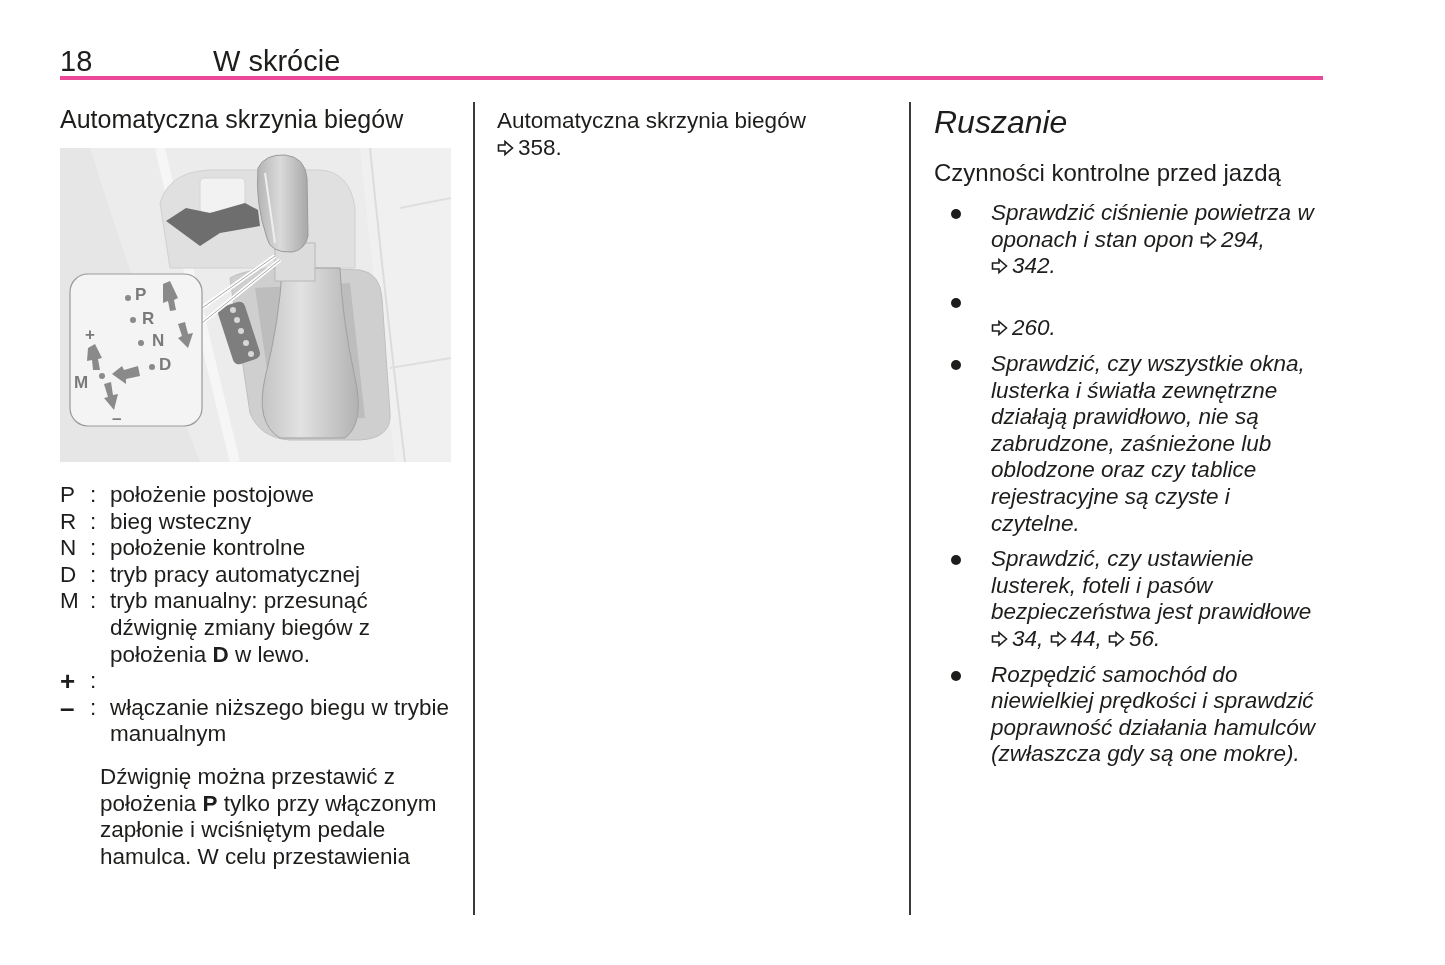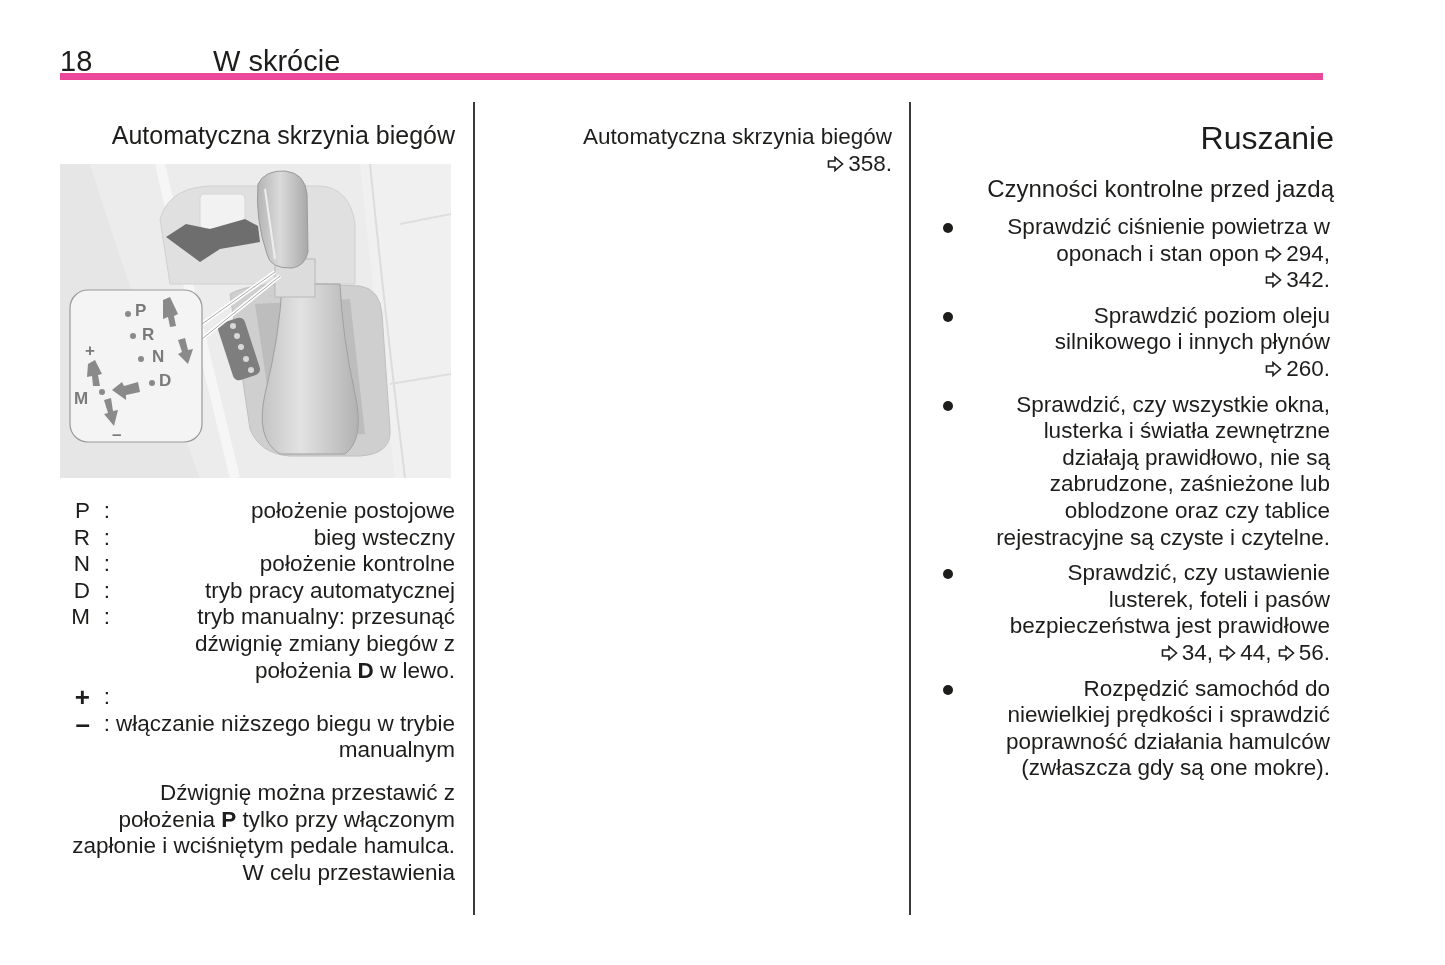--- a/index.html
+++ b/index.html
@@ -14,21 +14,21 @@
     overflow: hidden;
     font-family: "Liberation Sans", sans-serif;
     color: #1d1d1b;
   }
   .page-header {
     position: absolute;
     left: 60px;
     top: 44px;
     width: 1263px;
     height: 36px;
-    border-bottom: 7px solid #ec4899;
+    border-bottom: 4px solid #ec4899;
     box-sizing: border-box;
   }
   .page-number {
     position: absolute;
     left: 0;
     top: 0;
     font-size: 29px;
     line-height: 34px;
   }
   .chapter-title {
@@ -41,24 +41,23 @@
   }
   .divider {
     position: absolute;
     top: 102px;
     width: 2px;
     height: 813px;
     background: #3a3a3a;
   }
   .col {
     position: absolute;
-    top: 116px;
+    top: 100px;
     font-size: 22.5px;
     line-height: 26.6px;
-    text-align: right;
   }
   .col-1 { left: 60px; width: 395px; }
   .col-2 { left: 497px; width: 395px; }
   .col-3 { left: 934px; width: 400px; }
 
   .section-title {
     font-size: 25px;
     line-height: 34px;
     margin: 2px 0 12px 0;
   }
@@ -86,44 +85,46 @@
     font-size: 26px;
   }
   .legend-colon {
     width: 20px;
     flex: none;
   }
   .legend-text { flex: 1; }
 
   p { margin: 0; }
   .para { margin-top: 8px; }
-  .col-1 .para-after-legend { margin-top: 16px; }
+  .col-1 .para-after-legend { margin-top: 16px; margin-left: 40px; }
 
   .ref-arrow {
     display: inline-block;
     width: 17px;
     height: 16px;
     vertical-align: -1px;
     margin-right: 4px;
   }
 
   .h1 {
     font-size: 32px;
     line-height: 40px;
     margin: 2px 0 16px 0;
+    font-style: italic;
   }
   .h2 {
     font-size: 24px;
     line-height: 30px;
     margin: 0 0 10px 0;
   }
   .bullets {
     list-style: none;
-    margin: 4px;
+    margin: 12px;
     padding: 0;
+    font-style: italic;
   }
   .bullet {
     position: relative;
     padding-left: 45px;
     margin-bottom: 9px;
   }
   .bullet-dot {
     position: absolute;
     left: 5px;
     top: 9px;
@@ -297,21 +298,21 @@
       <span>Sprawdzić ciśnienie powietrza w oponach i stan opon</span>
       <a><svg class="ref-arrow">
             <use href="#ref-arrow"></use>
           </svg><span>294,</span></a><br>
       <a><svg class="ref-arrow">
             <use href="#ref-arrow"></use>
           </svg><span>342.</span></a>
     </li>
     <li class="bullet">
       <span class="bullet-dot"></span>
-      <span>Sprawdzić poziom oleju silnikowego i innych płynów</span><br>
+      <br>
       <a><svg class="ref-arrow">
             <use href="#ref-arrow"></use>
           </svg><span>260.</span></a>
     </li>
     <li class="bullet">
       <span class="bullet-dot"></span>
       <span>Sprawdzić, czy wszystkie okna, lusterka i światła zewnętrzne działają prawidłowo, nie są zabrudzone, zaśnieżone lub oblodzone oraz czy tablice rejestracyjne są czyste i czytelne.</span>
     </li>
     <li class="bullet">
       <span class="bullet-dot"></span>

